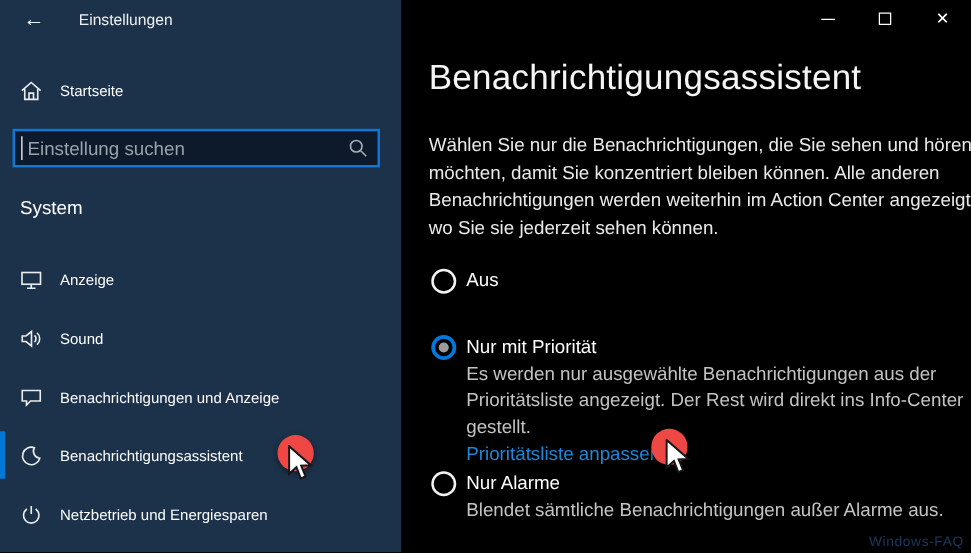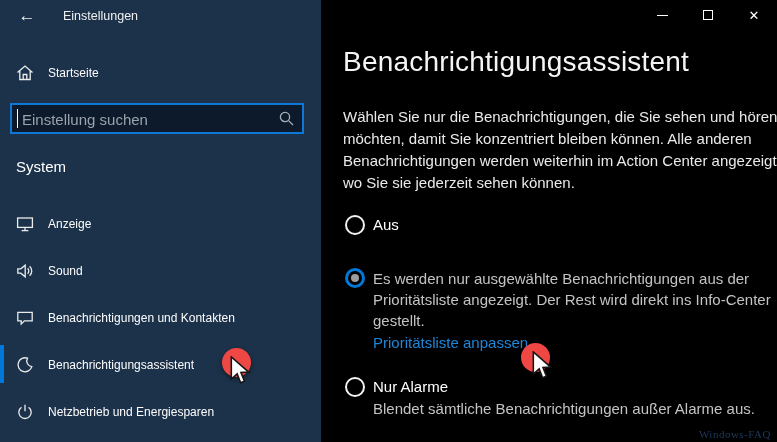--- a/index.html
+++ b/index.html
@@ -56,21 +56,21 @@
   .opt-prio{top:267px;}
   .opt-alarme{top:376px;}
   
   .cursor-spot{position:absolute;width:29px;height:29px;border-radius:50%;
     background:#ee4744;box-shadow:0 2px 5px rgba(0,0,0,.45);}
   .spot-sidebar{left:222px;top:348px;}
   .spot-main{left:521px;top:343px;}
   .cursor-arrow{position:absolute;width:22px;height:30px;}
   .arrow-sidebar{left:229px;top:356px;}
   .arrow-main{left:531px;top:351px;}
-  .watermark{position:absolute;right:6px;bottom:2px;font-size:11px;color:#1d3a5c;letter-spacing:.5px;font-family:Liberation Serif, serif;}
+  .watermark{position:absolute;right:6px;bottom:2px;font-size:11px;color:#1d3a5c;letter-spacing:.5px;}
   svg{display:block;}
 </style>
 </head>
 <body>
 
 <div class="window">
 
   <div class="sidebar">
 
     <div class="back-btn">
@@ -126,21 +126,21 @@
       <span class="label">Sound</span>
     </div>
 
     <div class="nav-row" style="top:294px">
 
       <span class="icon">
         <svg width="20" height="20" viewBox="0 0 20 20" fill="none" stroke="#ececec" stroke-width="1.3">
           <path d="M2.8 4.4 H17.2 V12.8 H9.4 L6.2 16 V12.8 H2.8 Z"></path>
         </svg>
       </span>
-      <span class="label">Benachrichtigungen und Kontakten</span>
+      <span class="label">Benachrichtigungen und Anzeige</span>
     </div>
 
     <div class="nav-row selected" style="top:341px">
       <span class="accent-bar"></span>
       <span class="icon">
         <svg width="20" height="20" viewBox="0 0 20 20" fill="none" stroke="#ececec" stroke-width="1.3">
           <path d="M12.5 3.2 A7 7 0 1 0 16.8 11.6 A5.6 5.6 0 0 1 12.5 3.2 Z"></path>
         </svg>
       </span>
       <span class="label">Benachrichtigungsassistent</span>
@@ -177,20 +177,21 @@
 
     <div class="page-desc">Wählen Sie nur die Benachrichtigungen, die Sie sehen und hören möchten, damit Sie konzentriert bleiben können. Alle anderen Benachrichtigungen werden weiterhin im Action Center angezeigt, wo Sie sie jederzeit sehen können.</div>
 
     <div class="option opt-aus">
       <span class="radio"></span>
       <div class="opt-label">Aus</div>
     </div>
 
     <div class="option selected opt-prio">
       <span class="radio"></span>
+      <div class="opt-label">Nur mit Priorität</div>
       <div class="opt-desc">Es werden nur ausgewählte Benachrichtigungen aus der Prioritätsliste angezeigt. Der Rest wird direkt ins Info-Center gestellt.</div>
       <a class="opt-link">Prioritätsliste anpassen</a>
     </div>
 
     <div class="option opt-alarme">
       <span class="radio"></span>
       <div class="opt-label">Nur Alarme</div>
       <div class="opt-desc">Blendet sämtliche Benachrichtigungen außer Alarme aus.</div>
     </div>
 

